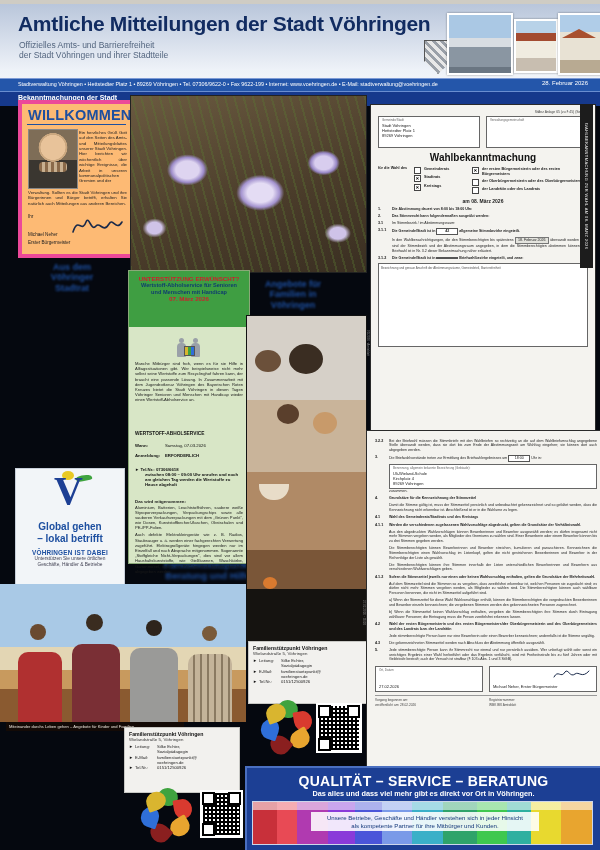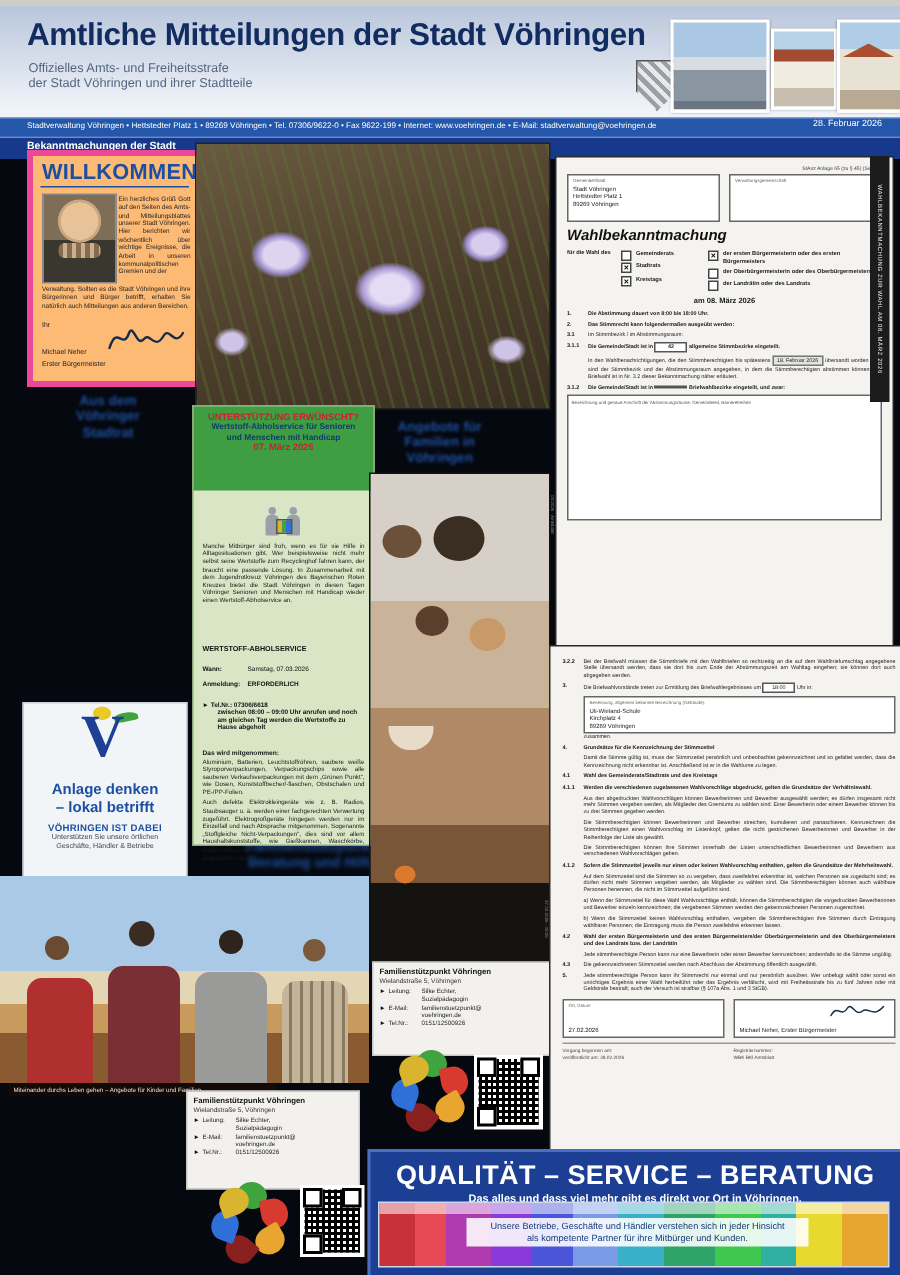--- a/index.html
+++ b/index.html
@@ -144,58 +144,58 @@
   .doc1{left:370px;top:104px;width:210px;height:318px;padding:5px 7px;}
   .doc2{left:366px;top:430px;width:222px;height:326px;padding:5px 8px;}
   .micro{font-size:3.6px;line-height:1.3;text-align:justify;color:#222;}
   .mrow{display:flex;gap:3px;margin-top:2.5px;}
   .mnum{flex:none;width:11px;font-size:3.7px;font-weight:bold;color:#111;}
   .mtext{flex:1;}
   .mbold{font-weight:bold;}
   .formref{text-align:right;font-size:3.4px;color:#444;}
   .addrbox{border:1px solid #666;background:#fff;padding:2px 3px;font-size:4px;line-height:1.3;}
   .addrlabel{font-size:3px;color:#666;}
-  .doctitle{text-align:left;font-size:10px;font-weight:bold;color:#111;margin:4px 0 2px;font-style:italic;}
+  .doctitle{text-align:center;font-size:10px;font-weight:bold;color:#111;margin:4px 0 2px;}
   .cbrow{display:flex;align-items:flex-start;gap:3px;margin-top:1.5px;}
   .cbx{flex:none;width:5px;height:5px;border:1px solid #444;background:#fff;font-size:4.5px;line-height:5px;text-align:center;font-weight:bold;color:#000;}
   .cblab{font-size:3.8px;font-weight:bold;line-height:1.4;}
   .dcenter{text-align:center;font-size:5px;font-weight:bold;margin:4px 0 2px;}
   .fbox{display:inline-block;border:1px solid #555;background:#fff;min-width:16px;padding:0 2px;font-size:3.6px;text-align:center;}
   .hlbox{background:#e4e4de;border:1px solid #777;}
   .bigbox{border:1px solid #666;background:#fff;height:78px;margin-top:2px;padding:2px;font-size:3px;color:#555;}
   .sidebar1{left:580px;top:104px;width:13px;height:164px;background:#1c1c1c;color:#eee;
      writing-mode:vertical-rl;font-size:4px;text-align:center;letter-spacing:.4px;line-height:13px;}
   .edgecode{left:362px;top:330px;width:8px;color:#888;writing-mode:vertical-rl;font-size:3px;}
   .edgecode2{left:358px;top:600px;width:8px;color:#888;writing-mode:vertical-rl;font-size:3px;}
   .sigrow{display:flex;gap:6px;margin-top:4px;}
   .sigbox{border:1px solid #666;background:#fff;height:22px;flex:1;position:relative;font-size:4px;padding:1px 3px;}
   .siglabel{font-size:3px;color:#666;}
   .f2row{display:flex;gap:6px;margin-top:3px;border-top:1px solid #999;padding-top:2px;}
   .f2c{flex:1;font-size:3.2px;color:#444;line-height:1.5;}
 
   
   .banner{left:245px;top:766px;width:353px;height:82px;background:#1c3f94;border:2px solid #4a6fc0;text-align:center;}
-  .bantitle{margin-top:5px;font-size:18px;font-weight:bold;color:#fff;letter-spacing:.3px;}
+  .bantitle{margin-top:5px;font-size:14px;font-weight:bold;color:#fff;letter-spacing:.3px;}
   .bansub{font-size:7.3px;font-weight:bold;color:#fff;}
   .shoes{position:absolute;left:5px;top:33px;width:339px;height:42px;border:1px solid #cdd6ea;
      background:linear-gradient(180deg,rgba(255,255,255,.55) 0 18%,rgba(0,0,0,0) 18%),
      linear-gradient(90deg,#c8303a 0 7%,#e84a55 7% 13%,#b03ab0 13% 22%,#8a3ad9 22% 30%,#4a55d9 30% 38%,
         #7a9ae8 38% 47%,#3ab0c8 47% 56%,#2fa36a 56% 66%,#3fc84f 66% 75%,#2fb0a0 75% 82%,#e8d92f 82% 91%,#e8a52f 91%);}
   .shoecap{position:absolute;left:58px;top:10px;width:222px;background:rgba(255,255,255,.88);
      font-size:6.1px;color:#14387a;line-height:1.25;padding:2px 3px;}
 </style>
 </head>
 <body>
 
 <div class="page">
 
   <div class="abs topstrip"></div>
   <div class="abs header">
     <div class="abs htitle">Amtliche Mitteilungen der Stadt Vöhringen</div>
-    <div class="abs hsub" style="top:36px;">Offizielles Amts- und Freiheitsstrafe</div>
+    <div class="abs hsub" style="top:36px;">Offizielles Amts- und Barrierefreiheit</div>
     <div class="abs hsub" style="top:46px;">der Stadt Vöhringen und ihrer Stadtteile</div>
     <div class="abs crest"></div>
     <div class="abs hphoto hp1"></div>
     <div class="abs hphoto hp2">
         <div class="roof"></div>
       </div>
     <div class="abs hphoto hp3">
         <div class="roof"></div>
       </div>
   </div>
@@ -361,21 +361,21 @@
     <div class="bowl"></div>
       <div class="orange"></div>
   </div>
 
   <div class="abs globox">
     <div class="vlogo">
       <span class="dot"></span>
         <span class="leaf"></span>
         <span class="v">V</span>
     </div>
-    <div class="glline">Anlage denken</div>
+    <div class="glline">Global gehen</div>
     <div class="glline">– lokal betrifft</div>
     <div class="gldabei">VÖHRINGEN IST DABEI</div>
     <div class="glsup">Unterstützen Sie unsere örtlichen</div>
     <div class="glsup">Geschäfte, Händler &amp; Betriebe</div>
   </div>
 
   <div class="abs group">
     <div class="figh" style="left:30px;top:40px;width:16px;height:16px;background:#6a4a30;"></div>
     <div class="fig" style="left:18px;width:44px;height:70px;background:#b03030;"></div>
     <div class="figh" style="left:86px;top:30px;width:17px;height:17px;background:#3a2c20;"></div>

